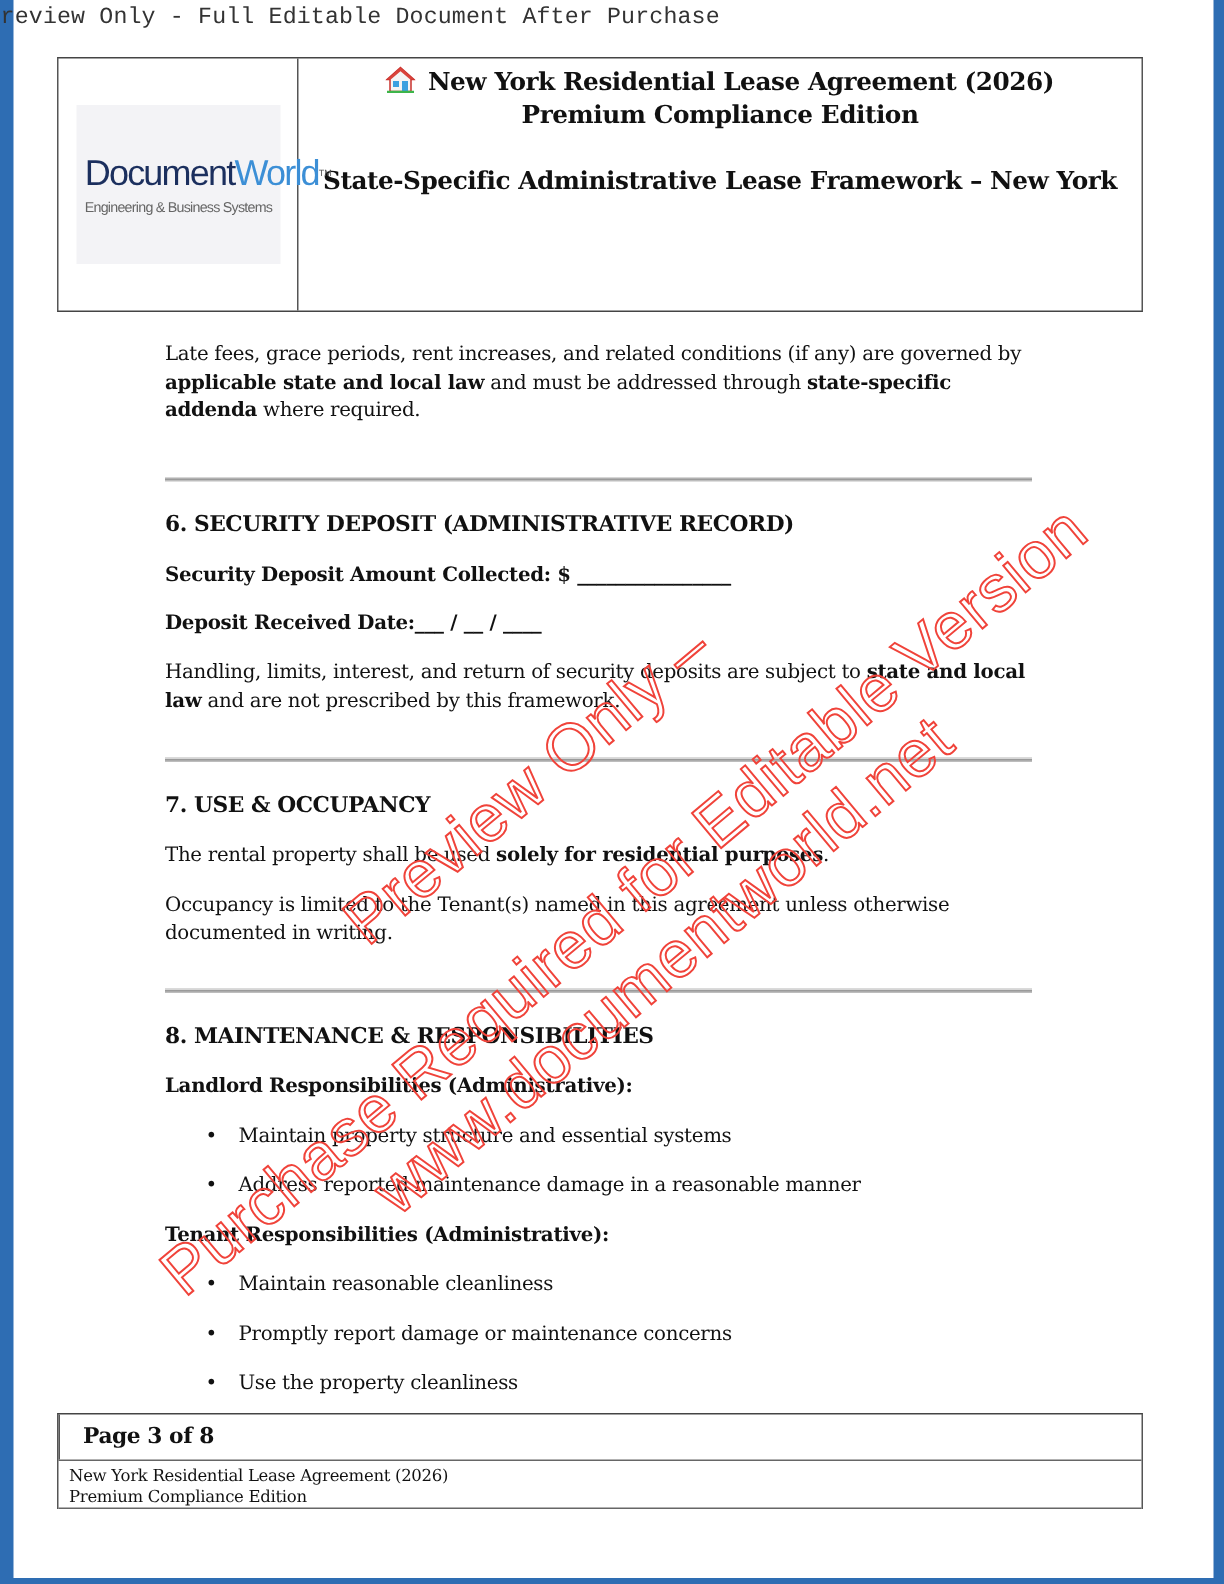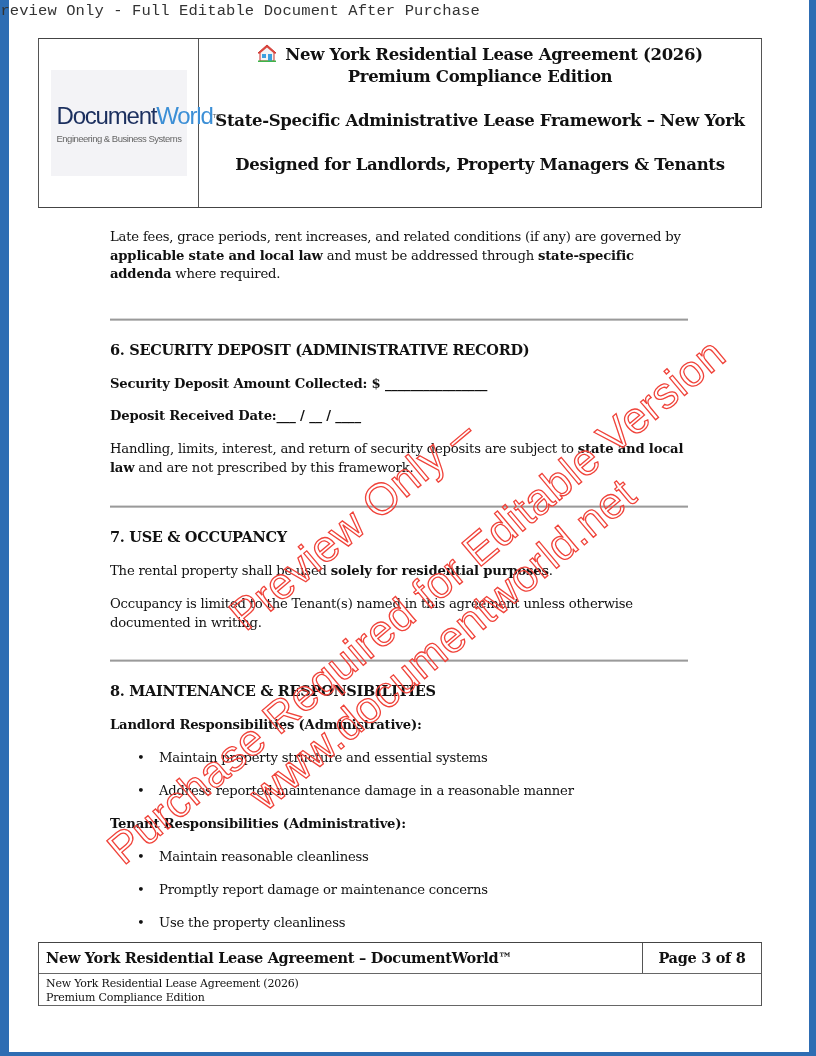--- a/index.html
+++ b/index.html
@@ -120,21 +120,20 @@
         <path d="M10 1 L19 9 L16.5 9 L10 3.5 L3.5 9 L1 9 Z" fill="#d9433b"></path>
         <rect x="5" y="10" width="4" height="4" fill="#3aa0e0"></rect>
         <rect x="11" y="10" width="4" height="7" fill="#3aa0e0"></rect>
         <rect x="1" y="16.5" width="18" height="1.5" fill="#3db54a"></rect>
       </svg><span>New York Residential Lease Agreement (2026)</span>
     </div>
     <div class="line">Premium Compliance Edition</div>
     <div class="gap"></div>
     <div class="line">State-Specific Administrative Lease Framework – New York</div>
     <div class="gap"></div>
-    <div class="line">Designed for Landlords, Property Managers &amp; Tenants</div>
   </div>
 </div>
 
 <div class="content">
   <p><span>Late fees, grace periods, rent increases, and related conditions (if any) are governed by </span><b>applicable state and local law</b><span> and must be addressed through </span><b>state-specific addenda</b><span> where required.</span></p>
 </div>
 
 <div class="divider" style="top:318px;"></div>
 
 <div class="block section-title" style="top:341px;">6. SECURITY DEPOSIT (ADMINISTRATIVE RECORD)</div>
@@ -177,21 +176,20 @@
     <span class="dot">•</span>
     <span class="txt">Promptly report damage or maintenance concerns</span>
   </div>
 <div class="bullet" style="top:914px;">
     <span class="dot">•</span>
     <span class="txt">Use the property cleanliness</span>
   </div>
 
 <div class="footer-table">
   <div class="footer-row1">
-    <div class="footer-title">New York Residential Lease Agreement – DocumentWorld™</div>
     <div class="footer-page">Page 3 of 8</div>
   </div>
   <div class="footer-row2">
     <div>New York Residential Lease Agreement (2026)</div>
     <div>Premium Compliance Edition</div>
   </div>
 </div>
 
 <div class="watermark">
   <div class="wm-line" style="left:252px; top:590px;">Preview Only –</div>

